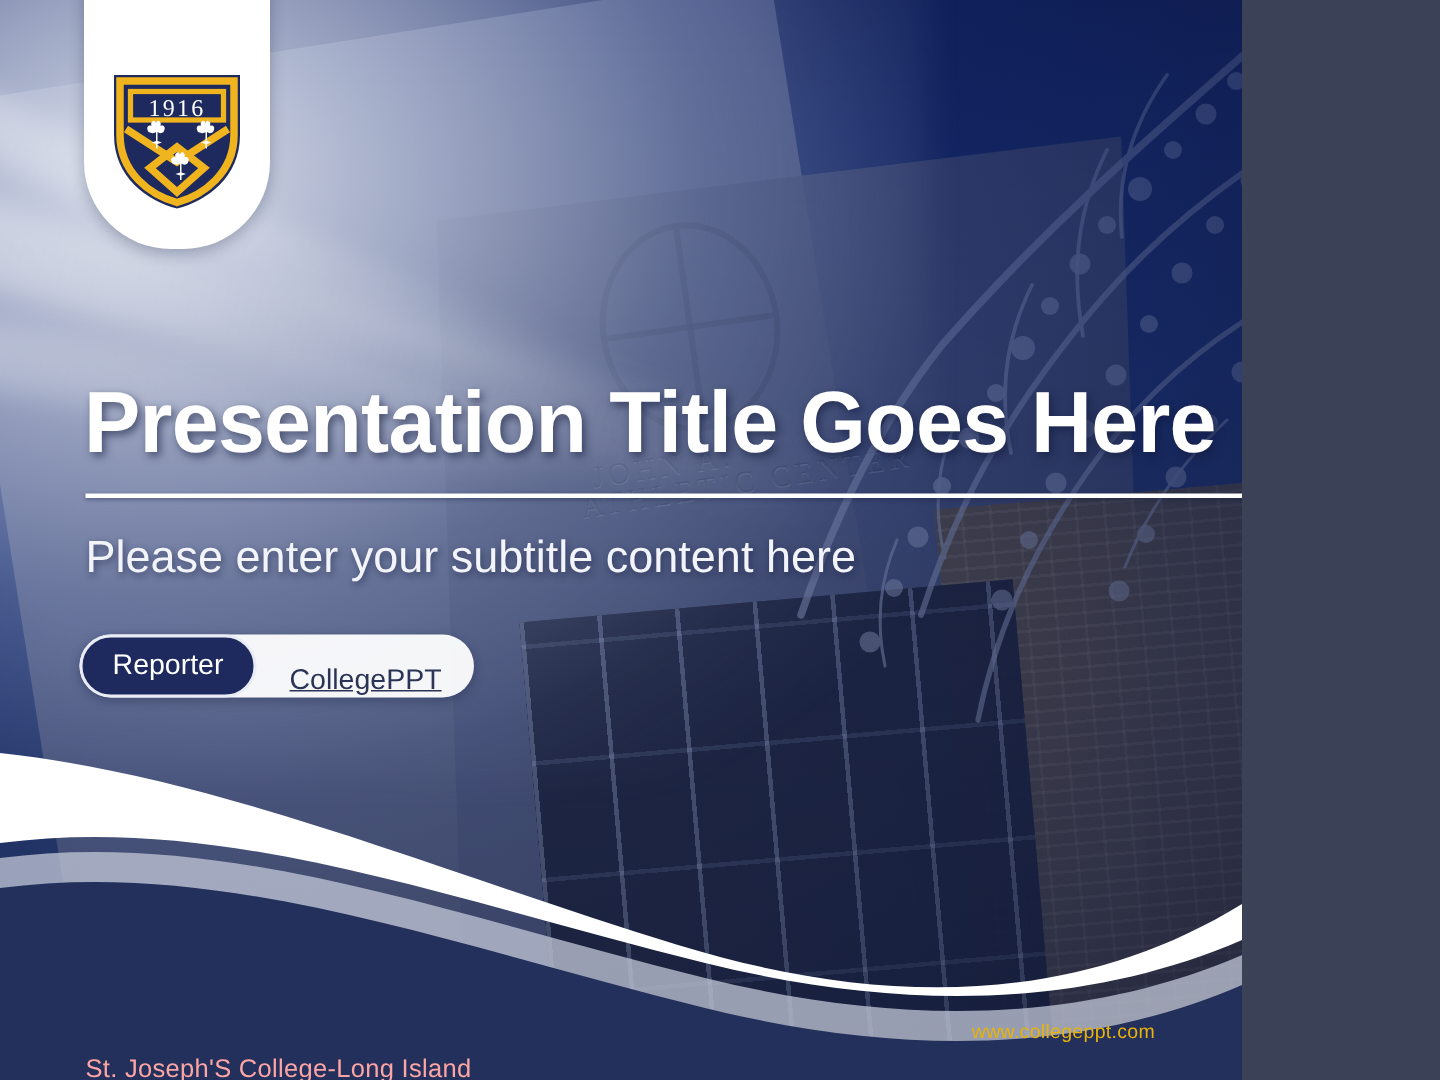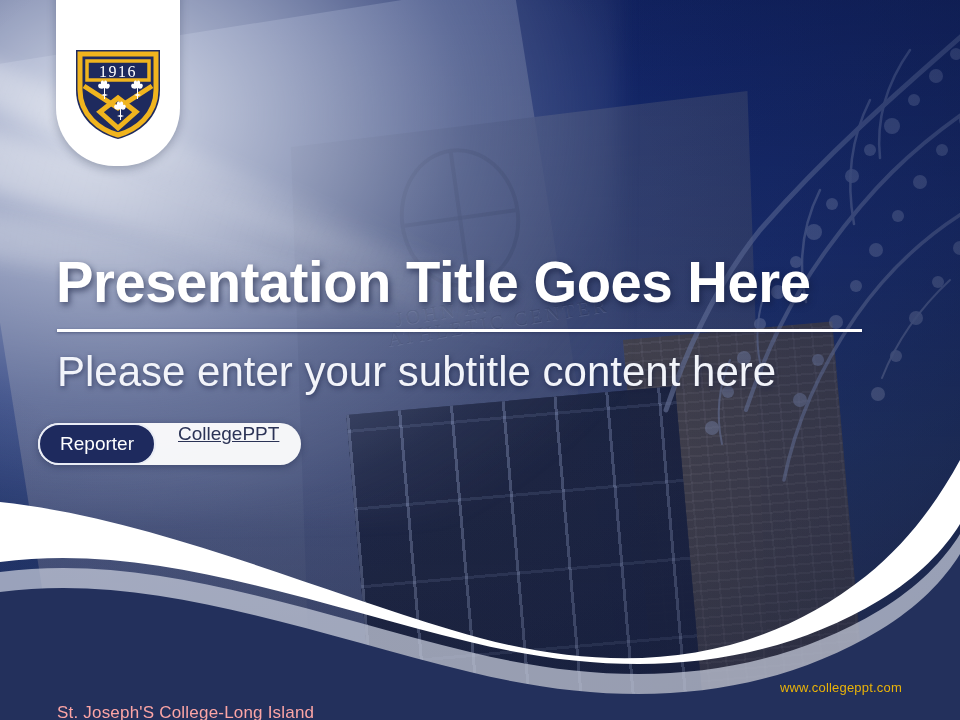--- a/index.html
+++ b/index.html
@@ -7,21 +7,21 @@
     margin: 0;
     padding: 0;
     background: #3b4258;
   }
   body {
     font-family: "Liberation Sans", sans-serif;
   }
 
   #slide {
     position: relative;
-    width: 960px;
+    width: 828px;
     height: 720px;
     overflow: hidden;
     background: #2c3550;
   }
 
   
   .photo-layer {
     position: absolute;
     inset: 0;
     overflow: hidden;
@@ -219,36 +219,36 @@
     width: 805px;
     height: 3px;
     background: #ffffff;
     box-shadow: 0 1px 3px rgba(20,30,70,.45);
   }
   .subtitle {
     position: absolute;
     left: 57px;
     top: 352px;
     color: #f2f4fa;
-    font-size: 42px;
+    font-size: 30px;
     line-height: 40px;
     font-weight: normal;
     text-shadow: 1px 2px 5px rgba(18,26,60,.55);
     white-space: nowrap;
   }
 
   
   .pill {
     position: absolute;
-    left: 38px;
+    left: 53px;
     top: 423px;
     height: 42px;
     padding-right: 22px;
     display: flex;
-    align-items: flex-start;
+    align-items: flex-end;
     background: rgba(255,255,255,.94);
     border-radius: 21px;
     box-shadow: 0 2px 7px rgba(15,24,58,.35);
   }
   .pill-left {
     height: 42px;
     min-width: 118px;
     padding: 0 20px;
     display: flex;
     align-items: center;

